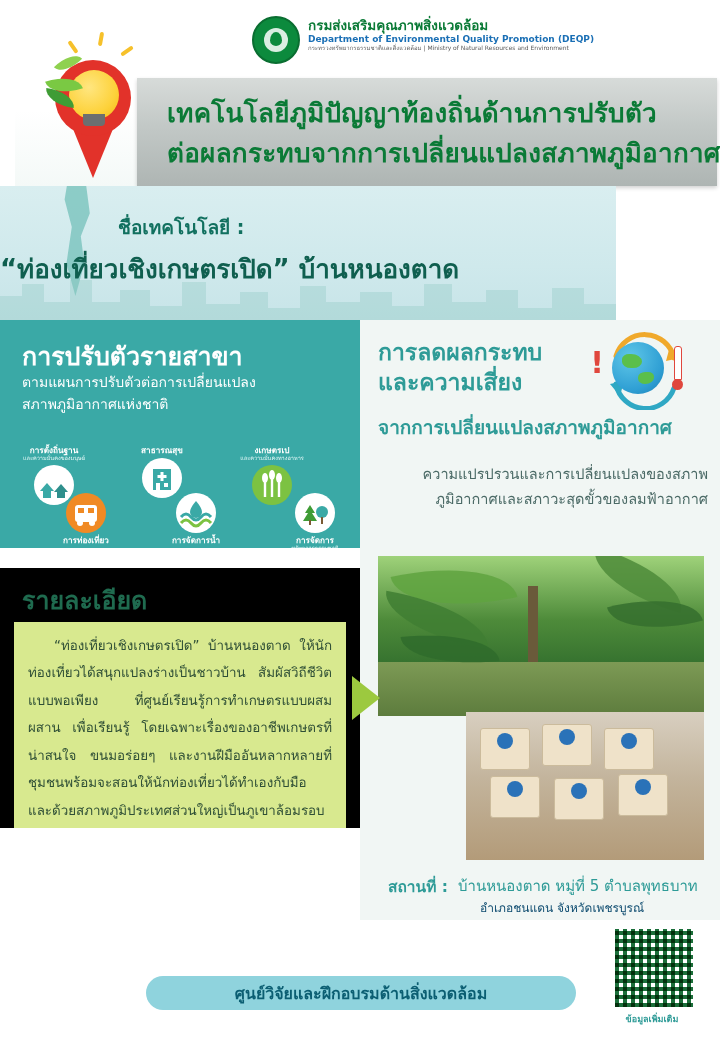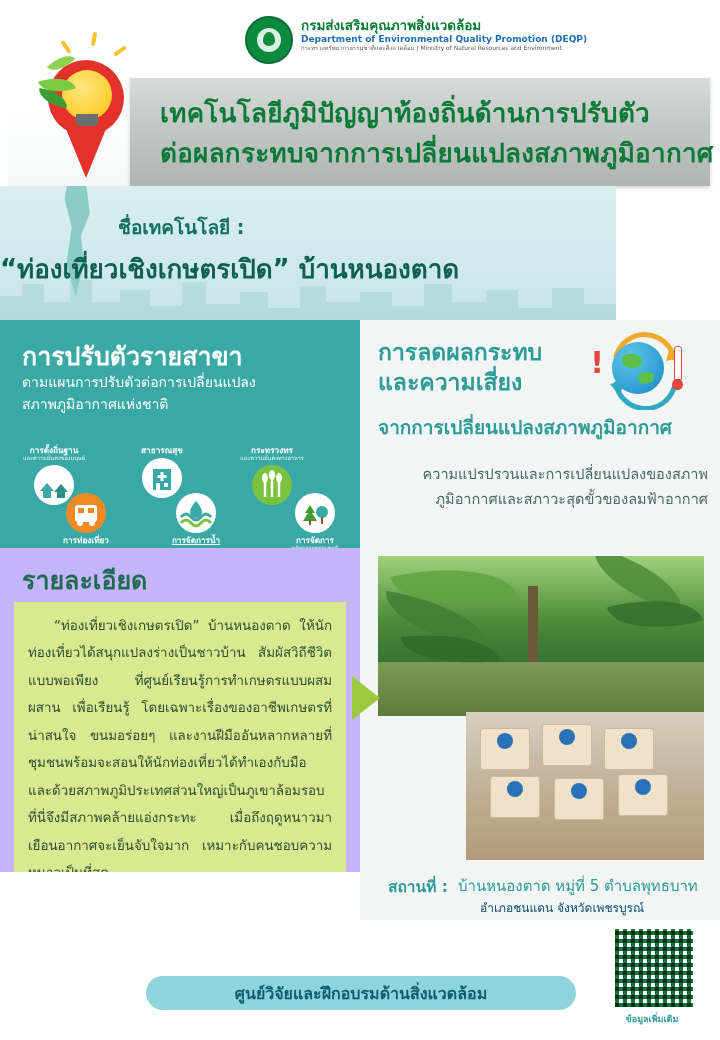--- a/index.html
+++ b/index.html
@@ -18,21 +18,21 @@
     position: relative;
     width: 720px;
     height: 1040px;
     overflow: hidden;
     background: #ffffff;
   }
 
   
   .top-band {
     position: absolute;
-    left: 8px; top: 0;
+    left: 15px; top: 0;
     width: 597px; height: 200px;
     background: linear-gradient(180deg,#ffffff 0%, #ffffff 55%, #f2f8f6 100%);
   }
   .logo-block {
     position: absolute;
     right: 18px; top: 16px;
     display: flex;
     align-items: flex-start;
     gap: 8px;
   }
@@ -336,23 +336,23 @@
   .arrow-cycle {
     position: absolute;
     right: 30px; top: 10px;
     width: 90px; height: 80px;
     pointer-events: none;
   }
 
   
   .detail-panel {
     position: absolute;
-    left: 0; top: 548px;
-    width: 360px; height: 324px;
-    background: #c4b5fd;
+    left: 0; top: 568px;
+    width: 360px; height: 260px;
+    background: #000000;
     overflow: hidden;
   }
   .detail-title {
     position: absolute;
     left: 22px; top: 12px;
     font-size: 25px;
     color: #1f6b4f;
     font-weight: bold;
   }
   .detail-box {
@@ -587,25 +587,25 @@
       </div>
 
       <div class="istk" style="left:148px; top:44px; width:76px;">
         <div class="circ">
           <svg width="40" height="40" viewBox="0 0 40 40">
             <path d="M5 24 q5 -6 10 0 t10 0 t10 0" stroke="#3aa9a6" stroke-width="3" fill="none"></path>
             <path d="M5 30 q5 -6 10 0 t10 0 t10 0" stroke="#7cc242" stroke-width="3" fill="none"></path>
             <path d="M20 8 q6 7 6 11 a6 6 0 0 1 -12 0 q0 -4 6 -11Z" fill="#3aa9a6"></path>
           </svg>
         </div>
-        <div class="cap" style="margin-top:3px;text-decoration:underline;">การจัดการน้ำ</div>
+        <div class="cap" style="margin-top:3px;">การจัดการน้ำ</div>
       </div>
 
       <div class="istk" style="left:222px; top:0; width:80px;">
-        <div class="cap">กระทรวงทร</div>
+        <div class="cap">งเกษตรเป</div>
         <div class="cap2">และความมั่นคงทางอาหาร</div>
         <div class="circ green">
           <svg width="40" height="40" viewBox="0 0 40 40">
             <path d="M13 32 L13 14 M20 32 L20 11 M27 32 L27 14" stroke="#ffffff" stroke-width="2.4"></path>
             <ellipse cx="13" cy="13" rx="3" ry="5" fill="#ffffff"></ellipse>
             <ellipse cx="20" cy="10" rx="3" ry="5" fill="#ffffff"></ellipse>
             <ellipse cx="27" cy="13" rx="3" ry="5" fill="#ffffff"></ellipse>
           </svg>
         </div>
       </div>

